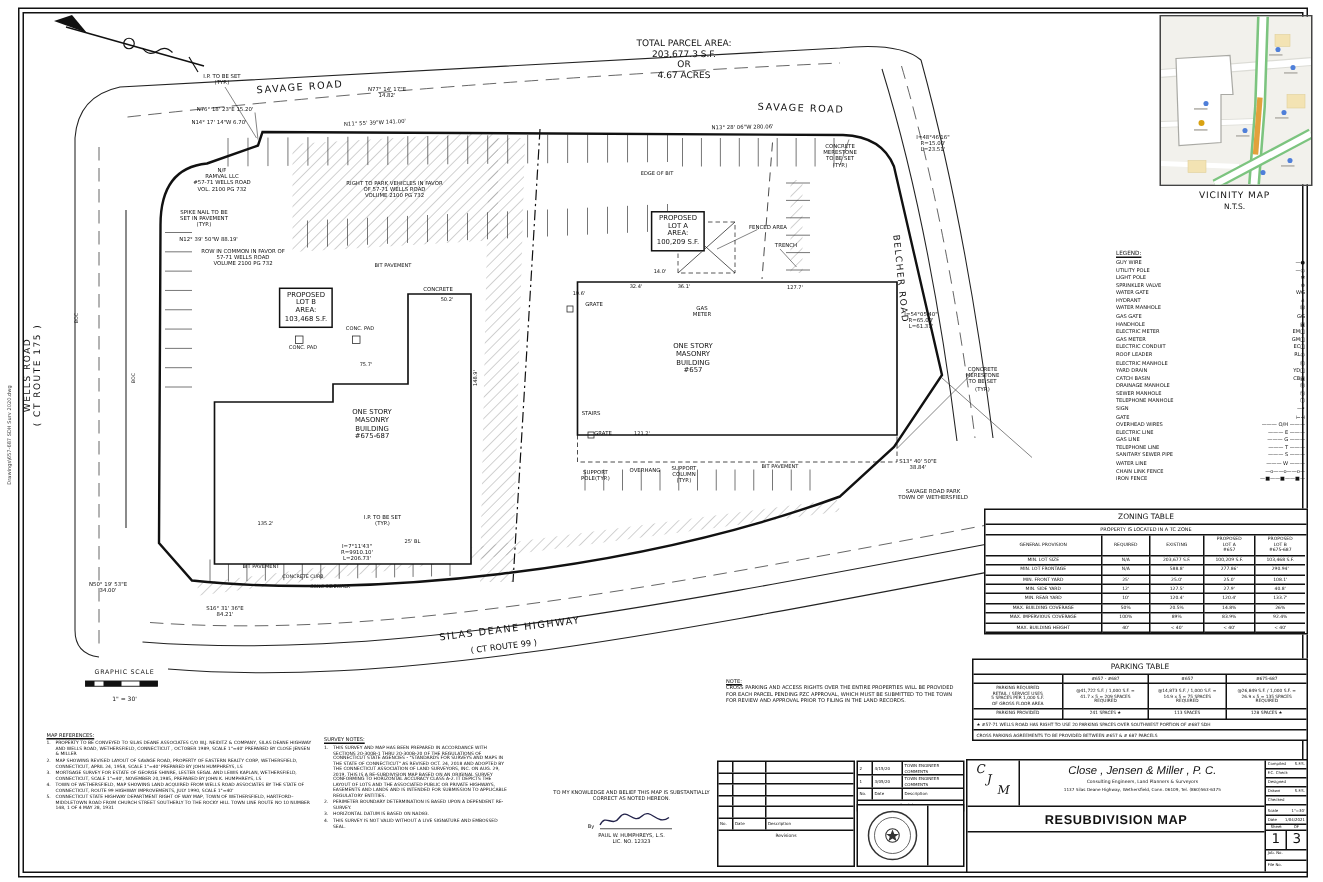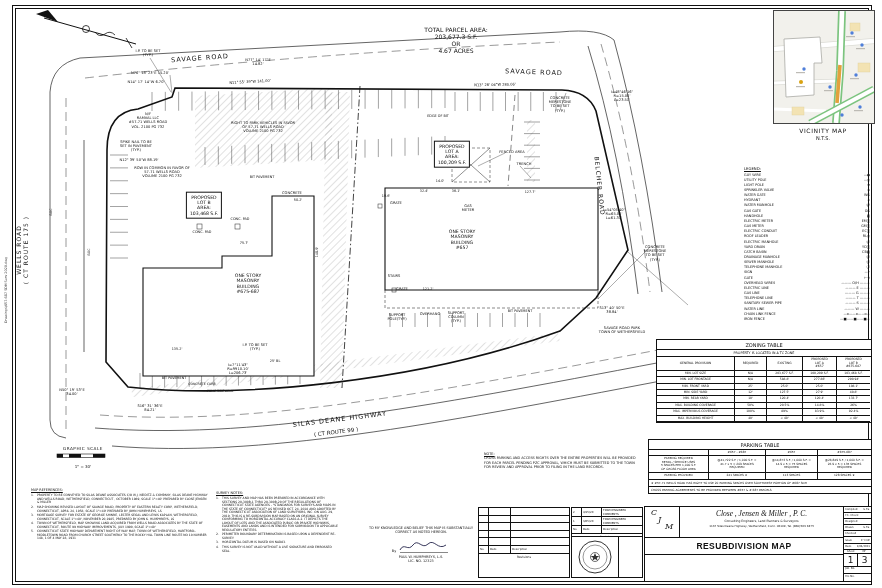--- a/index.html
+++ b/index.html
@@ -78,21 +78,21 @@
   .sealbox .sealcell{width:46px;border-right:.5px solid #111;display:flex;align-items:center;justify-content:center;}
 
   
   .tblock{position:absolute;left:644px;top:506px;width:226px;height:74px;border:1px solid #111;display:flex;background:#fff;}
   .tb-left{width:199px;border-right:.6px solid #111;display:flex;flex-direction:column;}
   .tb-firm{height:30px;border-bottom:.6px solid #111;display:flex;}
   .tb-mono{width:34px;border-right:.6px solid #111;position:relative;font-family:"DejaVu Serif",serif;font-style:italic;}
   .tb-mono span{position:absolute;font-size:8px;}
   .tb-mono .mc{left:6px;top:1px;}.tb-mono .mj{left:13px;top:8px;}.tb-mono .mm{left:20px;top:15px;}
   .tb-firmtxt{flex:1;text-align:center;padding-top:2px;}
-  .tb-firmname{font-family:Liberation Serif, serif;font-style:italic;font-size:7.5px;text-align:center;}
+  .tb-firmname{font-family:Liberation Sans, sans-serif;font-style:italic;font-size:7.5px;text-align:center;}
   .tb-firmsub{font-size:3px;margin-top:1px;}
   .tb-firmaddr{font-size:2.8px;margin-top:1px;}
   .tb-title{height:16px;border-bottom:.6px solid #111;display:flex;align-items:center;justify-content:center;
             font-family:"Liberation Sans",sans-serif;font-weight:bold;font-size:8.5px;letter-spacing:.4px;}
   .tb-prep{flex:1;text-align:center;padding-top:1px;}
   .tb-prepfor{font-size:3.2px;}
   .tb-client{font-family:"Liberation Sans",sans-serif;font-weight:bold;font-size:7.2px;margin-top:1px;}
   .tb-addr{font-size:3px;margin-top:1px;}
   .tb-town{font-size:3px;display:flex;justify-content:space-between;padding:0 18px;margin-top:.5px;}
   .tb-info{width:27px;display:flex;flex-direction:column;font-size:2.6px;}

